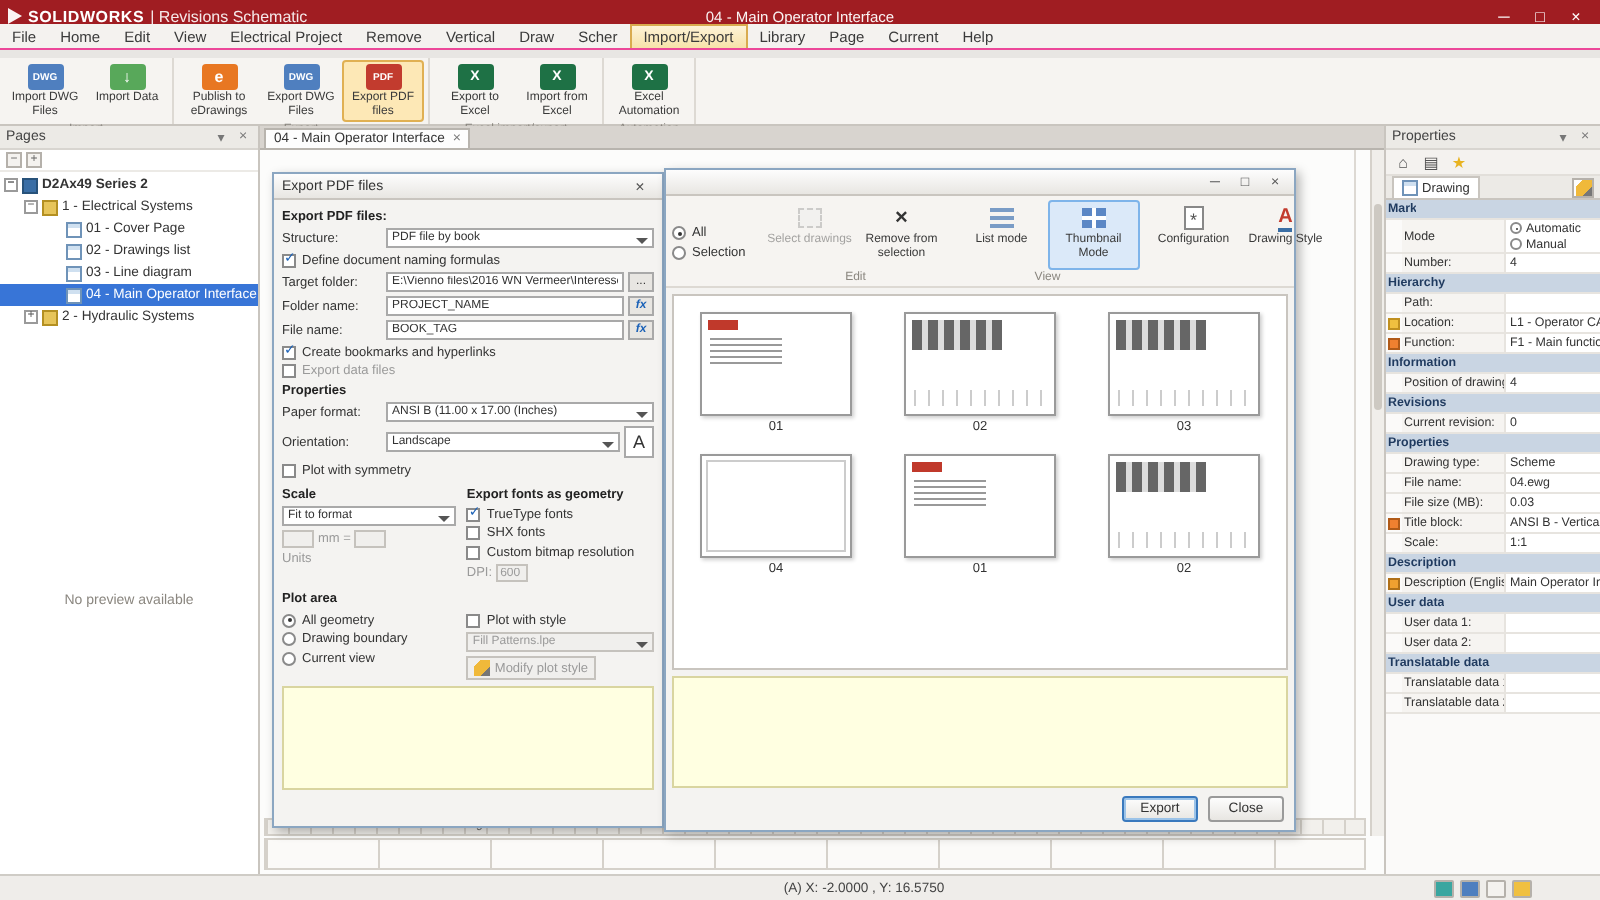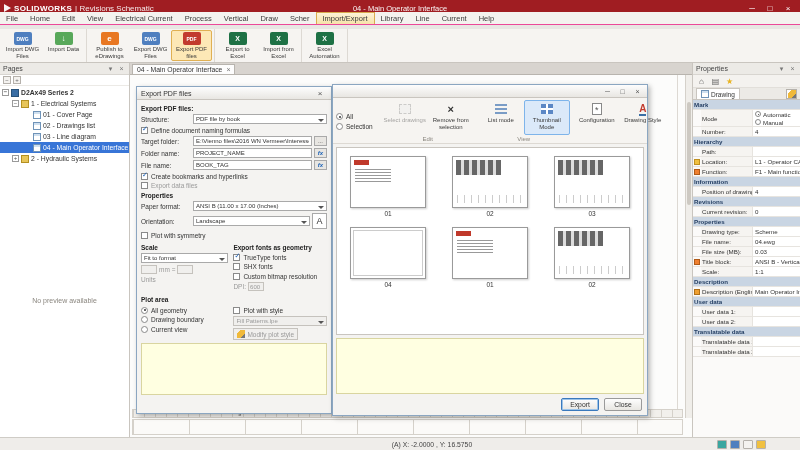--- a/index.html
+++ b/index.html
@@ -217,28 +217,28 @@
       <span class="wbtn">×</span>
     </span>
   </div>
 
   <div class="menubar">
 
   <span class="mitem">File</span>
       <span class="mitem">Home</span>
       <span class="mitem">Edit</span>
       <span class="mitem">View</span>
-      <span class="mitem">Electrical Current</span>
-      <span class="mitem">Process</span>
+      <span class="mitem">Electrical Project</span>
+      <span class="mitem">Remove</span>
       <span class="mitem">Vertical</span>
       <span class="mitem">Draw</span>
       <span class="mitem">Scher</span>
       <span class="mitem active">Import/Export</span>
       <span class="mitem">Library</span>
-      <span class="mitem">Line</span>
+      <span class="mitem">Page</span>
       <span class="mitem">Current</span>
       <span class="mitem">Help</span>
     </div>
 
   <div class="ribbon">
     <div class="rgroup">
       <div class="rbuttons">
 
           <div class="rbtn">
             <span class="ricon ic-dwg-import"></span>

